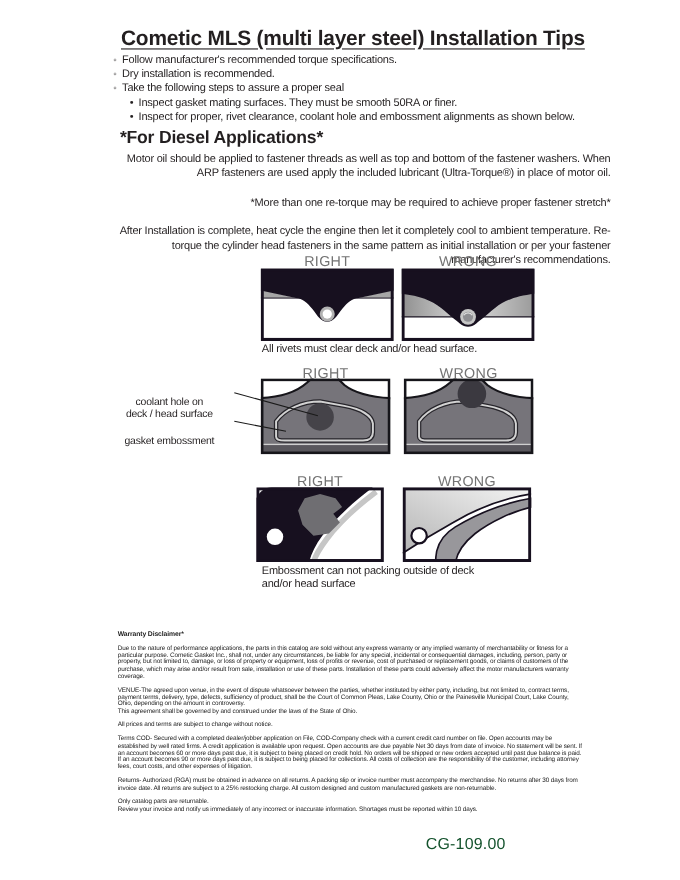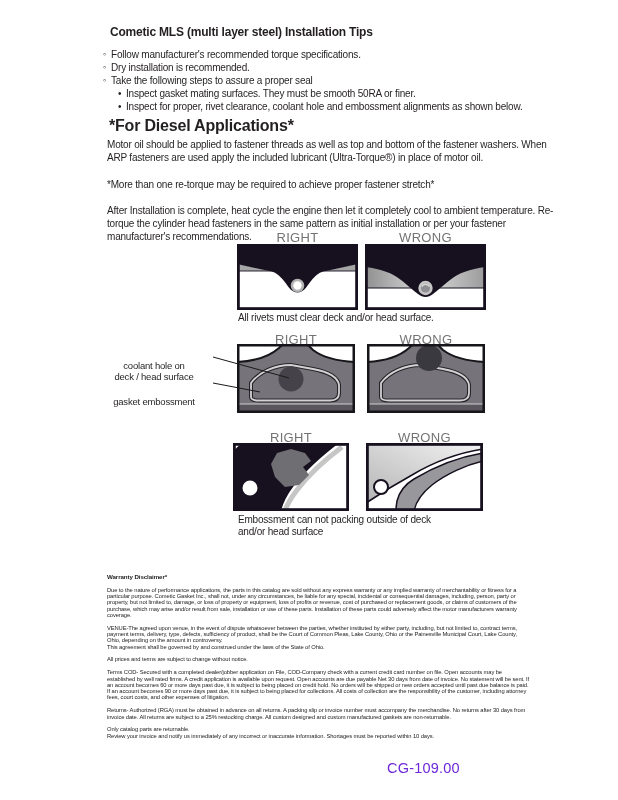--- a/index.html
+++ b/index.html
@@ -1,54 +1,54 @@
 <!DOCTYPE html>
 <html><head>
 <meta charset="utf-8">
 <style>
   html,body{margin:0;padding:0;background:#fff;}
   .page{position:relative;width:618px;height:800px;background:#ffffff;overflow:hidden;
         font-family:"Liberation Sans",sans-serif;color:#231f20;}
 
   
-  .title{position:absolute;left:110px;top:25px;font-size:12px;font-weight:bold;
-         letter-spacing:-0.2px;text-underline-offset:3px;}
+  .title{position:absolute;left:110px;top:25px;font-size:19px;font-weight:bold;
+         letter-spacing:-0.2px;text-decoration:underline;text-underline-offset:3px;}
   .tips{position:absolute;left:103px;top:48px;width:480px;font-size:10px;
         letter-spacing:-0.2px;line-height:13px;}
   .bullet-row{display:flex;align-items:flex-start;}
   .bmark{width:8px;flex:0 0 8px;font-size:9px;line-height:13px;text-align:left;}
   .sub{padding-left:15px;}
   .sub .bmark{font-size:10px;}
 
   
   .diesel{position:absolute;left:107px;top:119px;width:448px;font-size:10px;
           letter-spacing:-0.2px;line-height:13.2px;}
   .diesel-h{font-size:16px;font-weight:bold;margin:0 0 6px 2px;letter-spacing:-0.2px;}
-  .diesel p{margin:0 0 13px 0;white-space:pre-line;}
+  .diesel p{margin:0 0 13px 0;white-space:pre-line;text-align:right;}
 
   
   .diagrams{position:absolute;left:0;top:228px;width:618px;height:314px;}
   .dg-label{position:absolute;font-size:13px;letter-spacing:0.3px;color:#737373;
             text-align:center;}
   .dg-img{position:absolute;}
   .dg-img svg{display:block;}
   .dg-cap{position:absolute;font-size:10px;letter-spacing:-0.2px;line-height:11.5px;
           white-space:pre-line;}
   .side-label{position:absolute;width:116px;left:96px;text-align:center;font-size:9.5px;
               letter-spacing:-0.2px;line-height:11px;white-space:pre-line;margin-top:20px;}
   .leader-svg{position:absolute;left:0;top:0;width:618px;height:314px;pointer-events:none;}
 
   
   .legal{position:absolute;left:107px;top:574px;width:424px;font-size:5.8px;
          letter-spacing:-0.1px;line-height:6.3px;color:#1d1d1d;}
   .legal .lh{font-size:6.2px;font-weight:bold;margin:0 0 6.5px 0;}
   .legal p{margin:0 0 6.5px 0;white-space:pre-line;}
 
   .footer-code{position:absolute;left:387px;top:760px;font-size:14.5px;
-               letter-spacing:0.2px;color:#6d28d9;}
+               letter-spacing:0.2px;color:#14532d;}
 </style>
 </head>
 <body>
 
 <div class="page">
 
   <div class="title">Cometic MLS (multi layer steel) Installation Tips</div>
 
   <div class="tips">
     <div class="bullet-row">

